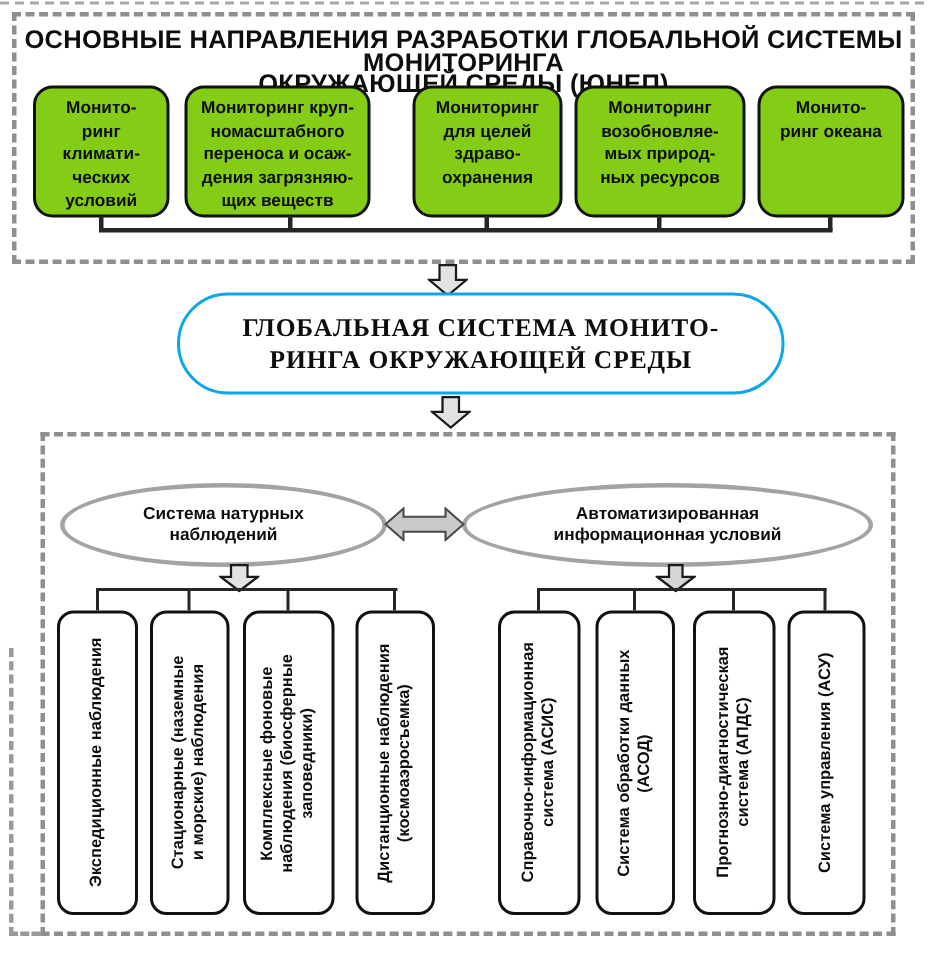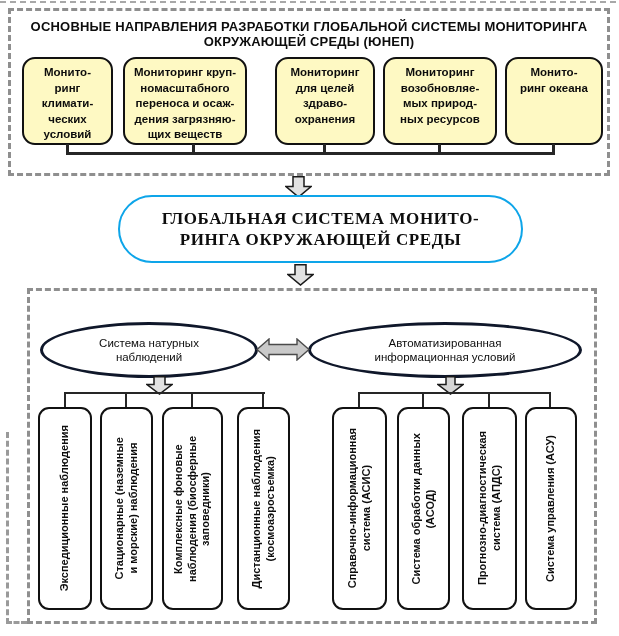--- a/index.html
+++ b/index.html
@@ -11,28 +11,28 @@
   .frame{position:absolute;border:3px dashed #8f8f8f;background:transparent;box-sizing:border-box;}
   #top-frame{left:8px;top:8px;width:602px;height:168px;}
   #bottom-frame{left:27px;top:288px;width:570px;height:336px;}
   
   #outer-top-remnant{position:absolute;left:0;top:1px;width:616px;height:0;border-top:2px dashed #a8a8a8;}
   #outer-left-remnant{position:absolute;left:6px;top:432px;width:21px;height:192px;
     border-left:3px dashed #9a9a9a;border-bottom:3px dashed #9a9a9a;box-sizing:border-box;}
   
   #top-title{
     position:absolute;left:8px;top:20px;width:602px;text-align:center;
-    font-weight:bold;font-size:13px;line-height:14.5px;white-space:pre-line;letter-spacing:.2px;
+    font-weight:bold;font-size:17px;line-height:14.5px;white-space:pre-line;letter-spacing:.2px;
   }
   #functional-title{
     position:absolute;left:73px;top:300px;font-weight:bold;font-size:11.5px;letter-spacing:.3px;
   }
   
   .dbox{
-    position:absolute;top:57px;height:88px;box-sizing:border-box;background:#fef9c3;
+    position:absolute;top:57px;height:88px;box-sizing:border-box;background:#84cc16;
     border:2.5px solid #111;border-radius:13px;
     text-align:center;font-weight:bold;font-size:11.5px;line-height:15.5px;
     white-space:pre-line;padding-top:6px;
   }
   #dbox-0{left:22px;width:91px;}
   #dbox-1{left:123px;width:124px;}
   #dbox-2{left:275px;width:100px;}
   #dbox-3{left:383px;width:114px;}
   #dbox-4{left:505px;width:98px;}
   
@@ -41,23 +41,23 @@
   #gsmos-node{
     position:absolute;left:118px;top:195px;width:405px;height:68px;box-sizing:border-box;
     background:#fff;border:2px solid #0ea5e9;border-radius:40px;
     display:flex;align-items:center;justify-content:center;text-align:center;
     font-family:"Liberation Serif",serif;font-weight:bold;font-size:17px;line-height:21px;
     letter-spacing:.6px;white-space:pre-line;
   }
   
   .ell{
     position:absolute;top:322px;height:56px;box-sizing:border-box;background:#fff;
-    border:3px solid #0f172a;border-radius:50%;
+    border:3px solid #a3a3a3;border-radius:50%;
     display:flex;align-items:center;justify-content:center;text-align:center;
-    font-weight:normal;font-size:11.5px;line-height:14px;white-space:pre-line;
+    font-weight:bold;font-size:11.5px;line-height:14px;white-space:pre-line;
   }
   #ellipse-left{left:40px;width:218px;}
   #ellipse-right{left:308px;width:274px;}
   
   .vbox{
     position:absolute;top:407px;height:203px;box-sizing:border-box;background:#fff;
     border:2.5px solid #111;border-radius:11px;
     display:flex;align-items:center;justify-content:center;
   }
   .vbox span{

